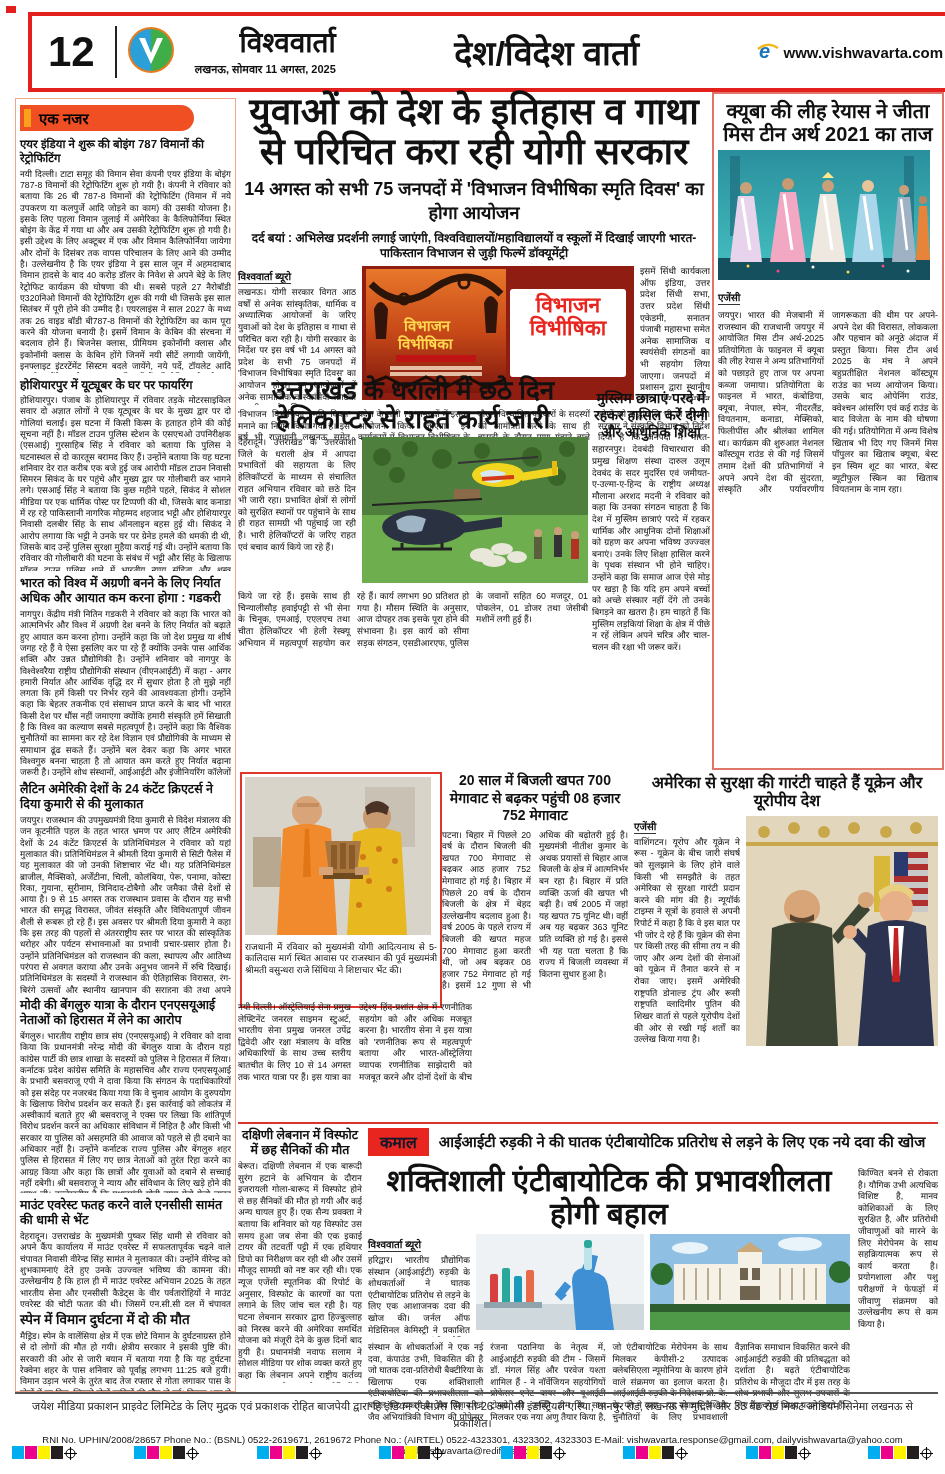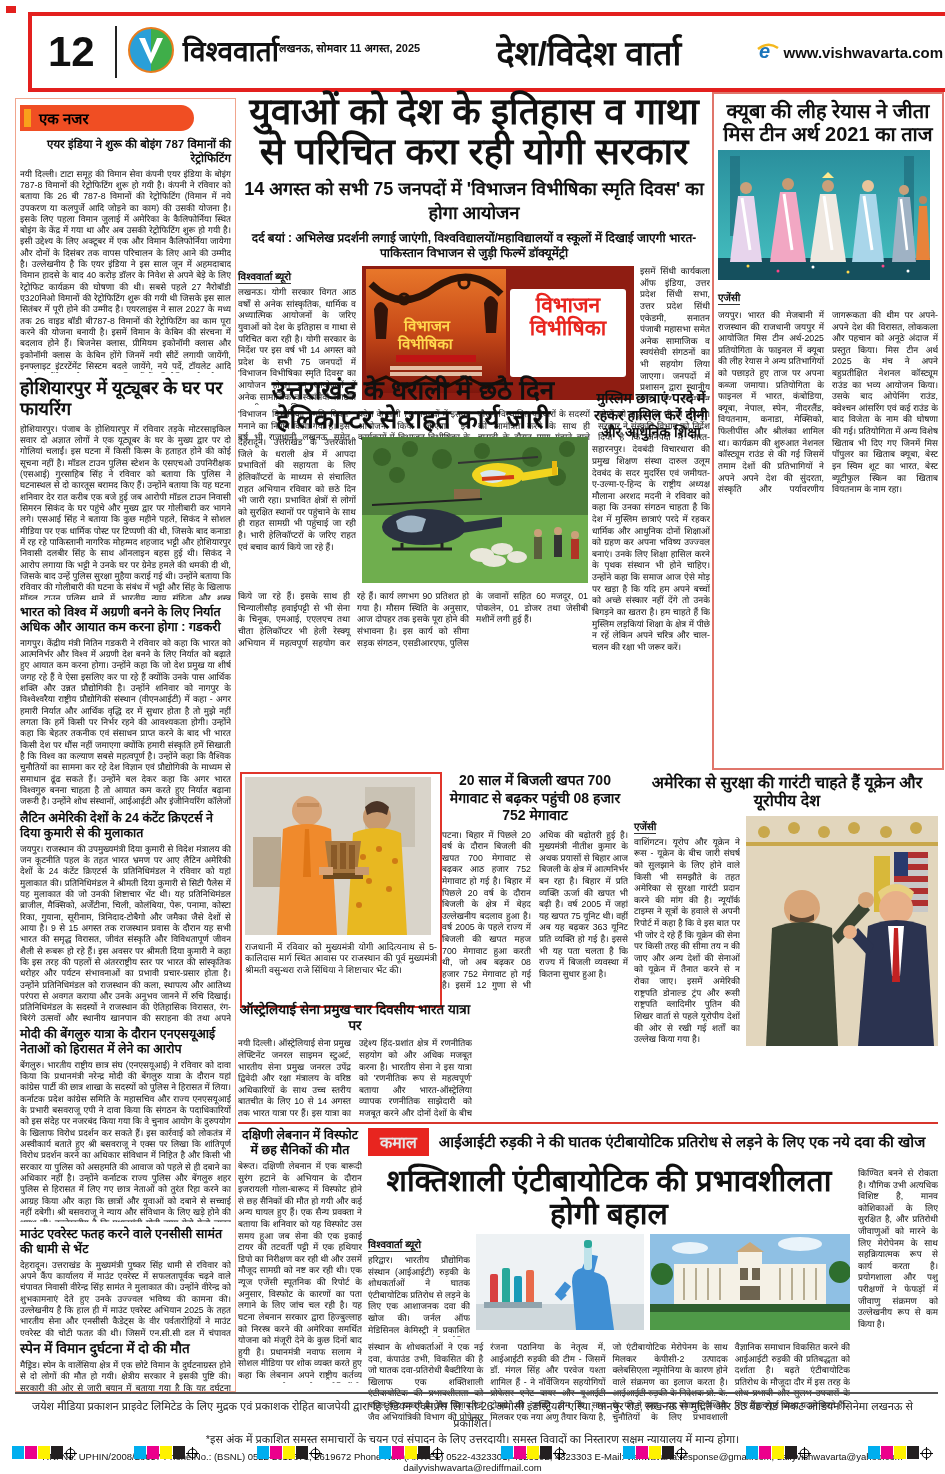--- a/index.html
+++ b/index.html
@@ -4,21 +4,21 @@
 <style>
   html,body{margin:0;padding:0;background:#f2f2f2;}
   .sheet{position:relative;width:945px;height:1474px;background:#ffffff;overflow:hidden;
          font-family:"Liberation Sans","DejaVu Sans",sans-serif;color:#111;}
   .abs{position:absolute;}
   
   .header-box{left:28px;top:12px;width:901px;height:72px;border:4px solid #e3201e;
               display:flex;align-items:center;padding:0 10px;box-sizing:content-box;background:#fff;}
   .pageno{font-size:42px;font-weight:bold;line-height:1;padding:0 10px 0 6px;text-align:right;}
   .hdr-divider{width:2px;height:52px;background:#222;margin:0 10px;}
-  .masthead-col{display:flex;justify-content:center;margin-left:8px;}
+  .masthead-col{display:flex;flex-direction:column;justify-content:center;margin-left:20px;text-align:right;}
   .masthead-title{font-size:28px;font-weight:bold;line-height:1.05;}
   .masthead-date{font-size:11px;font-weight:bold;margin-top:3px;}
   .section-title{flex:1;text-align:center;font-size:34px;font-weight:bold;}
   .website{display:flex;align-items:center;gap:4px;font-size:15px;font-weight:bold;color:#111;text-decoration:none;}
   .corner-mark{left:6px;top:6px;width:10px;height:7px;background:#e3201e;}
   
   .ek-box{left:15px;top:98px;width:211px;height:1288px;border:1px solid #f0a58d;padding:4px 4px 0 4px;overflow:hidden;}
   .ek-label{display:flex;align-items:center;width:170px;height:26px;background:#f04e23;border-radius:0 14px 14px 0;
             margin:2px 0 7px 0;padding-left:4px;}
   .ek-label .tab{width:7px;height:18px;background:#f9a11b;margin-right:8px;}
@@ -70,21 +70,21 @@
   
   .australia{left:238px;top:1002px;width:234px;}
   .australia h3{margin:0 0 4px 0;font-size:13.5px;line-height:1.2;text-align:center;}
   .australia .bodytext{column-count:2;column-gap:8px;height:86px;}
   
   .rule-red{left:238px;top:1122px;width:700px;height:2px;background:#d8352b;}
   .lebanon{left:238px;top:1128px;width:124px;}
   .lebanon h3{margin:0 0 3px 0;font-size:12.5px;line-height:1.2;text-align:center;}
   .kamaal{left:368px;top:1128px;width:570px;}
   .kamaal-banner{display:flex;align-items:center;gap:10px;}
-  .kamaal-label{background:#e8251f;color:#e5e5e5;font-weight:bold;font-size:16px;padding:3px 12px;}
+  .kamaal-label{background:#e8251f;color:#0f172a;font-weight:bold;font-size:16px;padding:3px 12px;}
   .kamaal-strap{font-size:15px;font-weight:bold;line-height:1.15;flex:1;}
   .kamaal h1{margin:8px 0 4px 0;font-size:30px;line-height:1.1;text-align:center;width:482px;}
   .kamaal-rightcol{position:absolute;right:0;top:40px;width:80px;height:250px;}
   .kamaal-media{display:flex;gap:6px;width:482px;}
   .kamaal-textcol{width:104px;}
   .kamaal-bottom{margin-top:5px;width:482px;column-count:4;column-gap:7px;height:98px;}
   
   .rule-dark{left:15px;top:1392px;width:923px;height:2px;background:#555;}
   .footer{left:15px;top:1398px;width:915px;text-align:center;}
   .footer .f-small{font-size:11px;line-height:1.5;color:#222;}
@@ -129,25 +129,25 @@
     </a>
   </div>
 
   <div class="abs ek-box">
     <div class="ek-label">
       <div class="tab"></div>
       <span>एक नजर</span>
     </div>
 
     <div class="ek-item">
-      <h3 style="text-align:right">एयर इंडिया ने शुरू की बोइंग 787 विमानों की रेट्रोफिटिंग</h3>
+      <h3 style="text-align:left">एयर इंडिया ने शुरू की बोइंग 787 विमानों की रेट्रोफिटिंग</h3>
       <p style="height:204px">नयी दिल्ली। टाटा समूह की विमान सेवा कंपनी एयर इंडिया के बोइंग 787-8 विमानों की रेट्रोफिटिंग शुरू हो गयी है। कंपनी ने रविवार को बताया कि 26 बी 787-8 विमानों की रेट्रोफिटिंग (विमान में नये उपकरण या कलपुर्जे आदि जोड़ने का काम) की उसकी योजना है। इसके लिए पहला विमान जुलाई में अमेरिका के कैलिफोर्निया स्थित बोइंग के केंद्र में गया था और अब उसकी रेट्रोफिटिंग शुरू हो गयी है। इसी उद्देश्य के लिए अक्टूबर में एक और विमान कैलिफोर्निया जायेगा और दोनों के दिसंबर तक वापस परिचालन के लिए आने की उम्मीद है। उल्लेखनीय है कि एयर इंडिया ने इस साल जून में अहमदाबाद विमान हादसे के बाद 40 करोड़ डॉलर के निवेश से अपने बेड़े के लिए रेट्रोफिट कार्यक्रम की घोषणा की थी। सबसे पहले 27 नैरोबॉडी ए320निओ विमानों की रेट्रोफिटिंग शुरू की गयी थी जिसके इस साल सितंबर में पूरी होने की उम्मीद है। एयरलाइंस ने साल 2027 के मध्य तक 26 वाइड बॉडी बी787-8 विमानों की रेट्रोफिटिंग का काम पूरा करने की योजना बनायी है। इसमें विमान के केबिन की संरचना में बदलाव होने हैं। बिजनेस क्लास, प्रीमियम इकोनॉमी क्लास और इकोनॉमी क्लास के केबिन होंगे जिनमें नयी सीटें लगायी जायेंगी, इनफ्लाइट इंटरटेंमेंट सिस्टम बदले जायेंगे, नये पर्दे, टॉयलेट आदि लगाये जायेंगे। इसके अलावा इन विमानों में एवियोनिक्स से जुड़े तथा अन्य नये उपकरण भी लगाये जायेंगे जिससे उनकी विश्वसनीयता और बढ़ेगी। रेट्रोफिटिंग के साथ-साथ बी787-8 विमानों की नियमित गहन मरम्मत का काम भी होगा जो एक निश्चित समय पर किया जाता है। वहीं, 13 बोइंग 777-300ईआर विमानों की रेट्रोफिटिंग का कार्यक्रम साल 2027 के आरंभ में शुरू होगा जिसके अक्टूबर 2028 तक पूरा होने की उम्मीद है।</p>
     </div>
     <div class="ek-item">
-      <h3 style="font-size:18px">होशियारपुर में यूट्यूबर के घर पर फायरिंग</h3>
+      <h3 style="font-size:12px">होशियारपुर में यूट्यूबर के घर पर फायरिंग</h3>
       <p style="height:176px">होशियारपुर। पंजाब के होशियारपुर में रविवार तड़के मोटरसाइकिल सवार दो अज्ञात लोगों ने एक यूट्यूबर के घर के मुख्य द्वार पर दो गोलियां चलाईं। इस घटना में किसी किस्म के हताहत होने की कोई सूचना नहीं है। मॉडल टाउन पुलिस स्टेशन के एसएचओ उपनिरीक्षक (एसआई) गुरसाहिब सिंह ने रविवार को बताया कि पुलिस ने घटनास्थल से दो कारतूस बरामद किए हैं। उन्होंने बताया कि यह घटना शनिवार देर रात करीब एक बजे हुई जब आरोपी मॉडल टाउन निवासी सिमरन सिकंद के घर पहुंचे और मुख्य द्वार पर गोलीबारी कर भागने लगे। एसआई सिंह ने बताया कि कुछ महीने पहले, सिकंद ने सोशल मीडिया पर एक धार्मिक पोस्ट पर टिप्पणी की थी, जिसके बाद कनाडा में रह रहे पाकिस्तानी नागरिक मोहम्मद शहजाद भट्टी और होशियारपुर निवासी दलबीर सिंह के साथ ऑनलाइन बहस हुई थी। सिकंद ने आरोप लगाया कि भट्टी ने उनके घर पर ग्रेनेड हमले की धमकी दी थी, जिसके बाद उन्हें पुलिस सुरक्षा मुहैया कराई गई थी। उन्होंने बताया कि रविवार की गोलीबारी की घटना के संबंध में भट्टी और सिंह के खिलाफ मॉडल टाउन पुलिस थाने में भारतीय न्याय संहिता और शस्त्र अधिनियम की संबंधित धाराओं के तहत प्राथमिकी दर्ज की गई है। उन्होंने बताया कि मामले की जांच जारी है।</p>
     </div>
     <div class="ek-item">
       <h3 style="font-size:12.5px">भारत को विश्व में अग्रणी बनने के लिए निर्यात अधिक और आयात कम करना होगा : गडकरी</h3>
       <p style="height:168px">नागपुर। केंद्रीय मंत्री नितिन गडकरी ने रविवार को कहा कि भारत को आत्मनिर्भर और विश्व में अग्रणी देश बनने के लिए निर्यात को बढ़ाते हुए आयात कम करना होगा। उन्होंने कहा कि जो देश प्रमुख या शीर्ष जगह रहे हैं वे ऐसा इसलिए कर पा रहे हैं क्योंकि उनके पास आर्थिक शक्ति और उन्नत प्रौद्योगिकी है। उन्होंने शनिवार को नागपुर के विश्वेश्वरैया राष्ट्रीय प्रौद्योगिकी संस्थान (वीएनआईटी) में कहा - अगर हमारी निर्यात और आर्थिक वृद्धि दर में सुधार होता है तो मुझे नहीं लगता कि हमें किसी पर निर्भर रहने की आवश्यकता होगी। उन्होंने कहा कि बेहतर तकनीक एवं संसाधन प्राप्त करने के बाद भी भारत किसी देश पर धौंस नहीं जमाएगा क्योंकि हमारी संस्कृति हमें सिखाती है कि विश्व का कल्याण सबसे महत्वपूर्ण है। उन्होंने कहा कि वैश्विक चुनौतियों का सामना कर रहे देश विज्ञान एवं प्रौद्योगिकी के माध्यम से समाधान ढूंढ सकते हैं। उन्होंने बल देकर कहा कि अगर भारत विश्वगुरु बनना चाहता है तो आयात कम करते हुए निर्यात बढ़ाना जरूरी है। उन्होंने शोध संस्थानों, आईआईटी और इंजीनियरिंग कॉलेजों से आग्रह किया कि वे अपने शोध को देश की आवश्यकताओं के अनुसार केंद्रित करें और इस बात को भी ध्यान में रखें कि सभी क्षेत्रों में शोध समान रूप से महत्वपूर्ण है।</p>
     </div>
     <div class="ek-item">
       <h3 style="font-size:12.5px">लैटिन अमेरिकी देशों के 24 कंटेंट क्रिएटर्स ने दिया कुमारी से की मुलाकात</h3>
       <p style="height:178px">जयपुर। राजस्थान की उपमुख्यमंत्री दिया कुमारी से विदेश मंत्रालय की जन कूटनीति पहल के तहत भारत भ्रमण पर आए लैटिन अमेरिकी देशों के 24 कंटेंट क्रिएटर्स के प्रतिनिधिमंडल ने रविवार को यहां मुलाकात की। प्रतिनिधिमंडल ने श्रीमती दिया कुमारी से सिटी पैलेस में यह मुलाकात की जो उनकी शिष्टाचार भेंट थी। यह प्रतिनिधिमंडल ब्राजील, मैक्सिको, अर्जेंटीना, चिली, कोलंबिया, पेरू, पनामा, कोस्टा रिका, गुयाना, सूरीनाम, त्रिनिदाद-टोबैगो और जमैका जैसे देशों से आया है। 9 से 15 अगस्त तक राजस्थान प्रवास के दौरान यह सभी भारत की समृद्ध विरासत, जीवंत संस्कृति और विविधतापूर्ण जीवन शैली से रूबरू हो रहे हैं। इस अवसर पर श्रीमती दिया कुमारी ने कहा कि इस तरह की पहलों से अंतरराष्ट्रीय स्तर पर भारत की सांस्कृतिक धरोहर और पर्यटन संभावनाओं का प्रभावी प्रचार-प्रसार होता है। उन्होंने प्रतिनिधिमंडल को राजस्थान की कला, स्थापत्य और आतिथ्य परंपरा से अवगत कराया और उनके अनुभव जानने में रुचि दिखाई। प्रतिनिधिमंडल के सदस्यों ने राजस्थान की ऐतिहासिक विरासत, रंग-बिरंगे उत्सवों और स्थानीय खानपान की सराहना की तथा अपने डिजिटल प्लेटफॉर्म्स पर इन अनुभवों को साझा करने का आश्वासन दिया।</p>
     </div>
@@ -416,21 +416,20 @@
           <path d="M142 110 L158 110 L154 160 L146 160 Z" fill="#ffffff"></path>
           <path d="M148 112 L152 112 L154 166 L146 166 Z" fill="#c22222"></path>
           <path d="M122 140 L104 120 L112 112 L128 130 Z" fill="#2b3350"></path>
           <circle cx="104" cy="116" r="7" fill="#e8b088"></circle>
         </svg>
       </span>
     </div>
   </div>
 
   <div class="abs australia">
-    <h3>ऑस्ट्रेलियाई सेना प्रमुख चार दिवसीय भारत यात्रा पर</h3>
     <div class="bodytext">नयी दिल्ली। ऑस्ट्रेलियाई सेना प्रमुख लेफ्टिनेंट जनरल साइमन स्टुअर्ट, भारतीय सेना प्रमुख जनरल उपेंद्र द्विवेदी और रक्षा मंत्रालय के वरिष्ठ अधिकारियों के साथ उच्च स्तरीय बातचीत के लिए 10 से 14 अगस्त तक भारत यात्रा पर हैं। इस यात्रा का उद्देश्य हिंद-प्रशांत क्षेत्र में रणनीतिक सहयोग को और अधिक मजबूत करना है। भारतीय सेना ने इस यात्रा को 'रणनीतिक रूप से महत्वपूर्ण' बताया और भारत-ऑस्ट्रेलिया व्यापक रणनीतिक साझेदारी को मजबूत करने और दोनों देशों के बीच सैन्य सहयोग को बढ़ावा देने में इसका उल्लेख किया। दोनों देश हिंद-प्रशांत क्षेत्र में एक स्थिर और नियम-आधारित व्यवस्था बनाए रखने के लिए काम कर रहे हैं।</div>
   </div>
 
   <div class="abs rule-red"></div>
 
   <div class="abs lebanon">
     <h3>दक्षिणी लेबनान में विस्फोट में छह सैनिकों की मौत</h3>
     <div class="bodytext" style="height:222px">बेरूत। दक्षिणी लेबनान में एक बारूदी सुरंग हटाने के अभियान के दौरान इजरायली गोला-बारूद में विस्फोट होने से छह सैनिकों की मौत हो गयी और कई अन्य घायल हुए हैं। एक सैन्य प्रवक्ता ने बताया कि शनिवार को यह विस्फोट उस समय हुआ जब सेना की एक इकाई टायर की तटवर्ती पट्टी में एक हथियार डिपो का निरीक्षण कर रही थी और उसमें मौजूद सामग्री को नष्ट कर रही थी। एक न्यूज एजेंसी स्पूतनिक की रिपोर्ट के अनुसार, विस्फोट के कारणों का पता लगाने के लिए जांच चल रही है। यह घटना लेबनान सरकार द्वारा हिज्बुल्लाह को निरस्त्र करने की अमेरिका समर्थित योजना को मंजूरी देने के कुछ दिनों बाद हुयी है। प्रधानमंत्री नवाफ सलाम ने सोशल मीडिया पर शोक व्यक्त करते हुए कहा कि लेबनान अपने राष्ट्रीय कर्तव्य का पालन करते हुए मारे गए सैनिकों के लिए शोक व्यक्त करता है।</div>
   </div>
 
@@ -492,21 +491,20 @@
           <rect y="78" width="200" height="18" fill="#4f9a48"></rect>
         </svg>
       </span>
     </div>
     <div class="kamaal-bottom bodytext">संस्थान के शोधकर्ताओं ने एक नई दवा, कंपाउंड उभी, विकसित की है जो घातक दवा-प्रतिरोधी बैक्टीरिया के खिलाफ एक शक्तिशाली एंटीबायोटिक की प्रभावशीलता को बहाल कर सकती है। जैव विज्ञान एवं जैव अभियांत्रिकी विभाग की प्रोफेसर रंजना पठानिया के नेतृत्व में, आईआईटी रुड़की की टीम - जिसमें डॉ. मंगल सिंह और परवेज यश्ता शामिल हैं - ने नॉर्वेजियन सहयोगियों प्रोफेसर एनेट बायर और यूआईटी ट्रोम्सो की उनकी टीम के साथ मिलकर एक नया अणु तैयार किया है, जो एंटीबायोटिक मेरोपेनम के साथ मिलकर केपीसी-2 उत्पादक क्लेबसिएला न्यूमोनिया के कारण होने वाले संक्रमण का इलाज करता है। आईआईटी रुड़की के निदेशक प्रो. के. के. पंत ने कहा - यह नवाचार वैश्विक चुनौतियों के लिए प्रभावशाली वैज्ञानिक समाधान विकसित करने की आईआईटी रुड़की की प्रतिबद्धता को दर्शाता है। बढ़ते एंटीबायोटिक प्रतिरोध के मौजूदा दौर में इस तरह के शोध प्रभावी और सुलभ उपचारों के लिए महत्वपूर्ण आशा प्रदान करते हैं।</div>
   </div>
 
   <div class="abs rule-dark"></div>
   <div class="abs footer">
     <div class="f-small">जयेश मीडिया प्रकाशन प्राइवेट लिमिटेड के लिए मुद्रक एवं प्रकाशक रोहित बाजपेयी द्वारा हि इंडियन एक्सप्रेस लि. सी-26 अमौसी इंडस्ट्रियल एरिया, थानपुर रोड, लखनऊ से मुद्रित और 33 बैंड रोड निकट ओडियन सिनेमा लखनऊ से प्रकाशित।</div>
-    <div class="f-small">*इस अंक में प्रकाशित समस्त समाचारों के चयन एवं संपादन के लिए उत्तरदायी। समस्त विवादों का निस्तारण सक्षम न्यायालय में मान्य होगा।</div>
     <div class="f-rni">RNI No. UPHIN/2008/28657 Phone No.: (BSNL) 0522-2619671, 2619672 Phone No.: (AIRTEL) 0522-4323301, 4323302, 4323303  E-Mail: vishwavarta.response@gmail.com,  dailyvishwavarta@yahoo.com dailyvishwavarta@rediffmail.com</div>
   </div>
 
   <div class="abs colorbar">
     <div class="cb-group">
       <div class="cb c"></div>
         <div class="cb m"></div>
         <div class="cb y"></div>
         <div class="cb k"></div>
       <span><svg width="13" height="13" viewBox="0 0 13 13">

